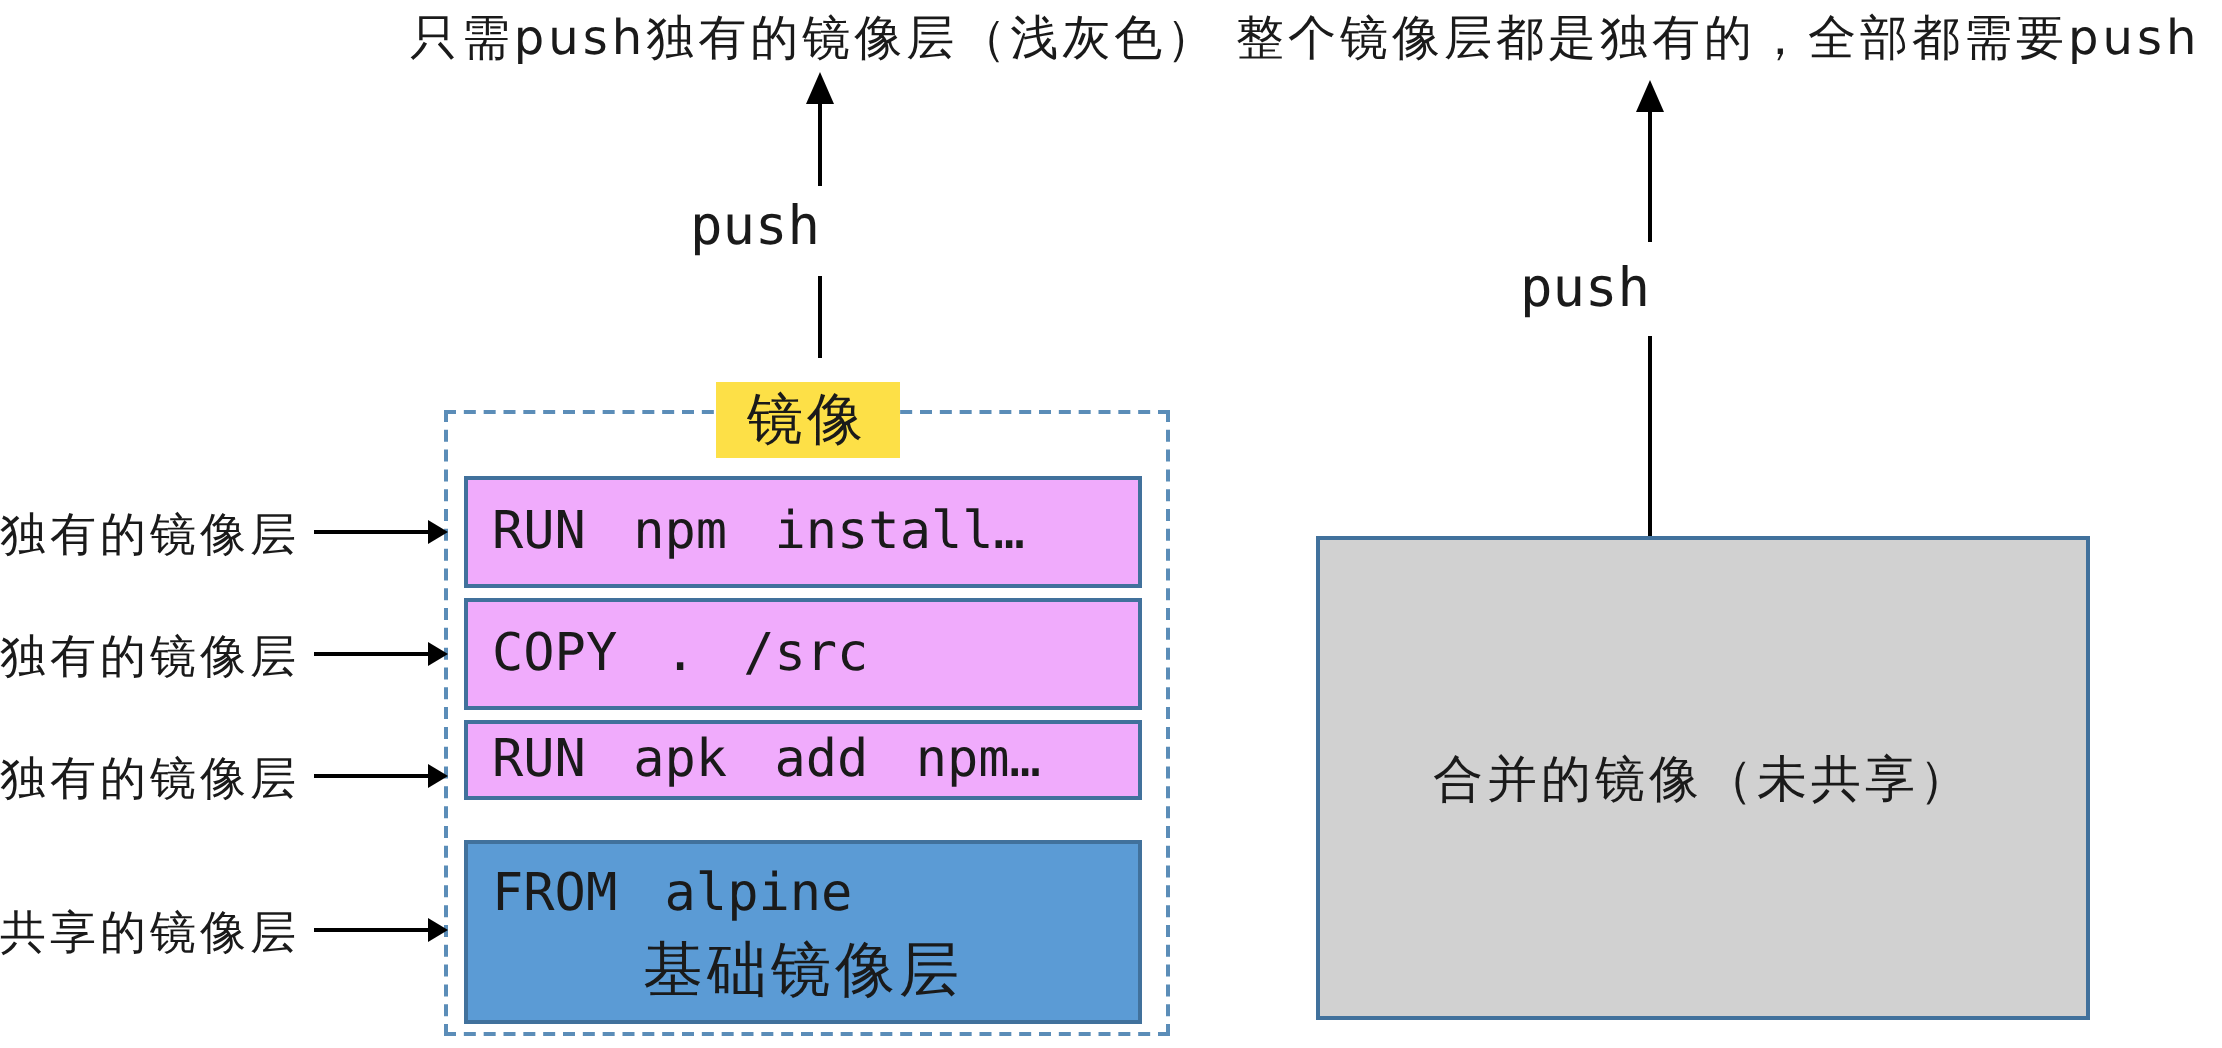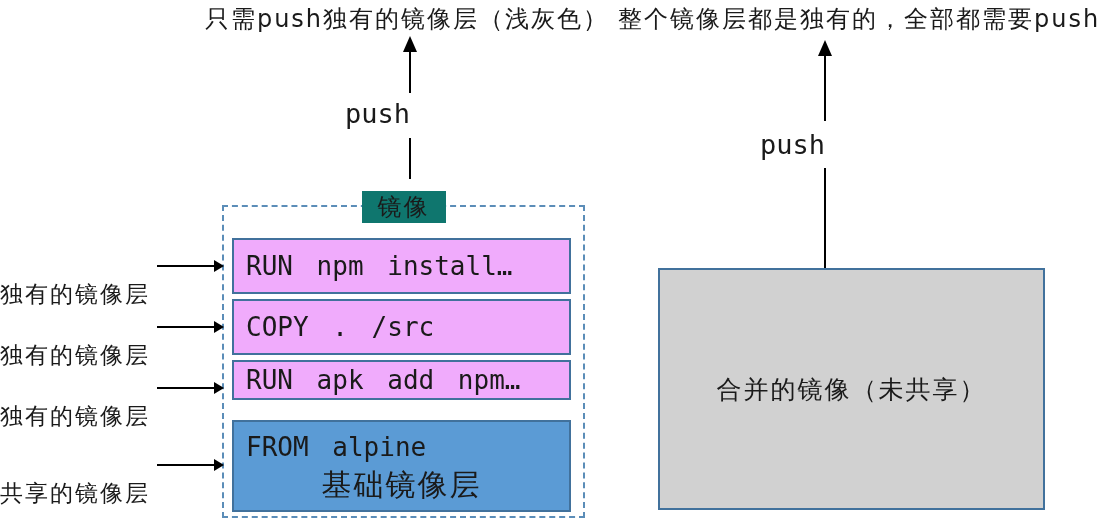--- a/index.html
+++ b/index.html
@@ -43,23 +43,23 @@
   
   .image-box{
     position:absolute;left:222px;top:205px;
     width:359px;height:309px;
     border:2px dashed #5b8db8;
     background:#ffffff;
   }
   .image-box-title{
     position:absolute;top:-16px;left:50%;
     transform:translateX(-50%);
-    background:#0f766e;
+    background:#fde047;
     padding:0 16px;
-    font-size:24px;letter-spacing:2px;
+    font-size:28px;letter-spacing:2px;
     white-space:nowrap;
   }
   .layer{
     position:absolute;left:8px;width:339px;
     border:2px solid #41719c;
     background:#f0abfc;
     box-sizing:border-box;
     display:flex;align-items:center;
     padding-left:12px;
     font-family:"DejaVu Sans Mono","Liberation Mono",monospace;
@@ -81,21 +81,20 @@
     text-align:center;
     font-family:"DejaVu Sans","Liberation Sans",sans-serif;
     font-size:30px;letter-spacing:2px;word-spacing:0;
   }
   
   .side-label{
     position:absolute;left:0;width:152px;
     text-align:left;
     font-size:23px;letter-spacing:2px;
     white-space:nowrap;
-    margin-top:27px;
   }
   .side-label-1{top:252px;}
   .side-label-2{top:313px;}
   .side-label-3{top:374px;}
   .side-label-4{top:451px;}
   .hline{position:absolute;left:157px;width:57px;height:2px;background:#000;}
   .head-right{
     position:absolute;left:214px;width:0;height:0;
     border-top:6px solid transparent;
     border-bottom:6px solid transparent;

